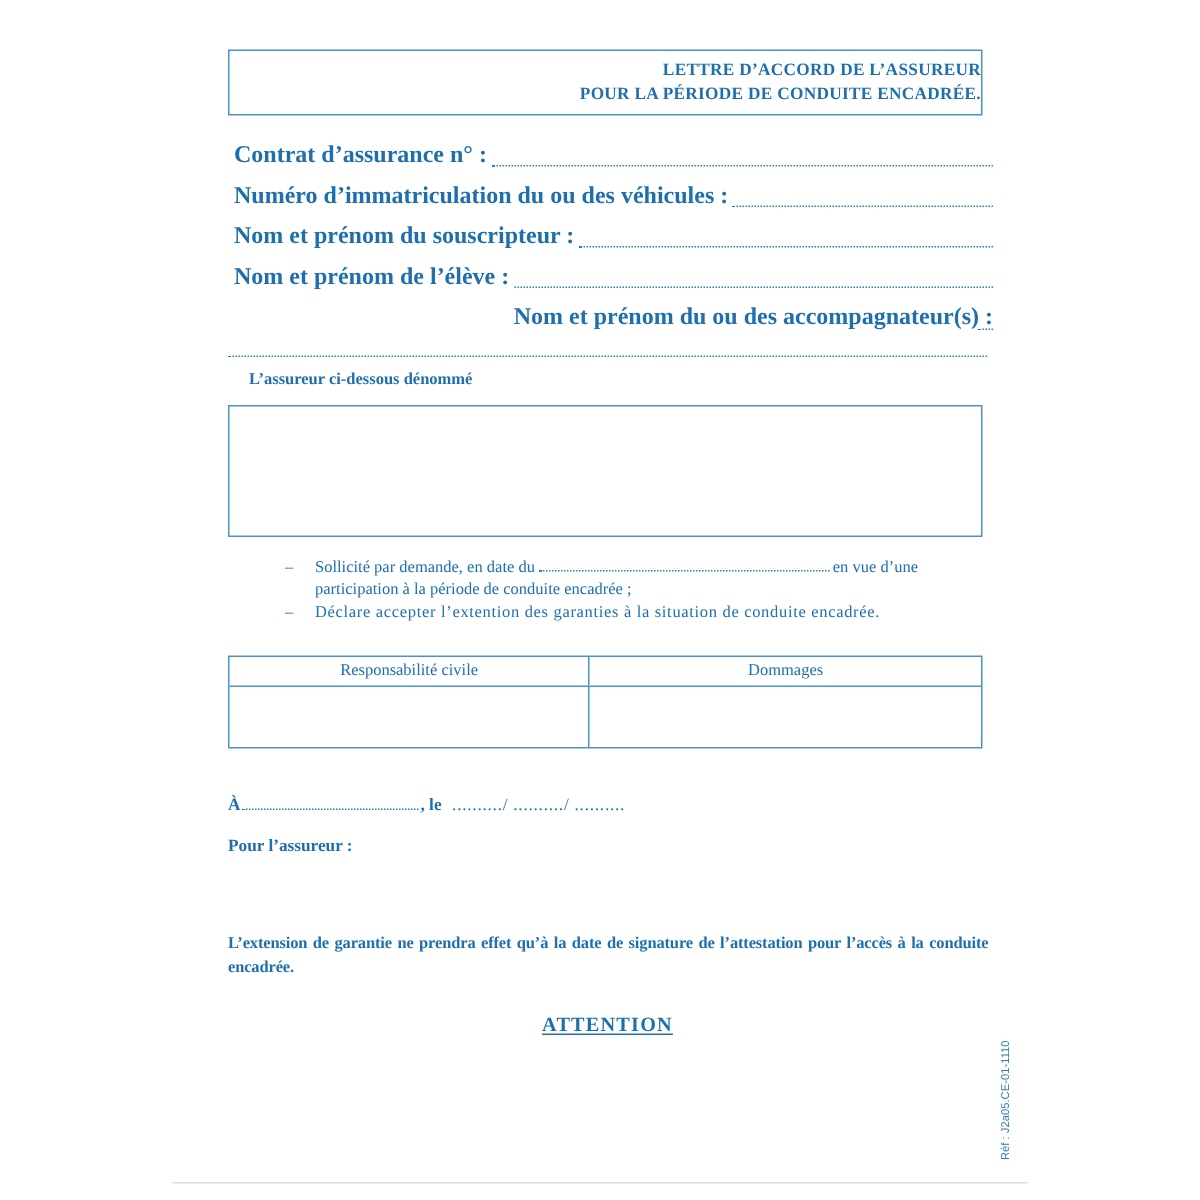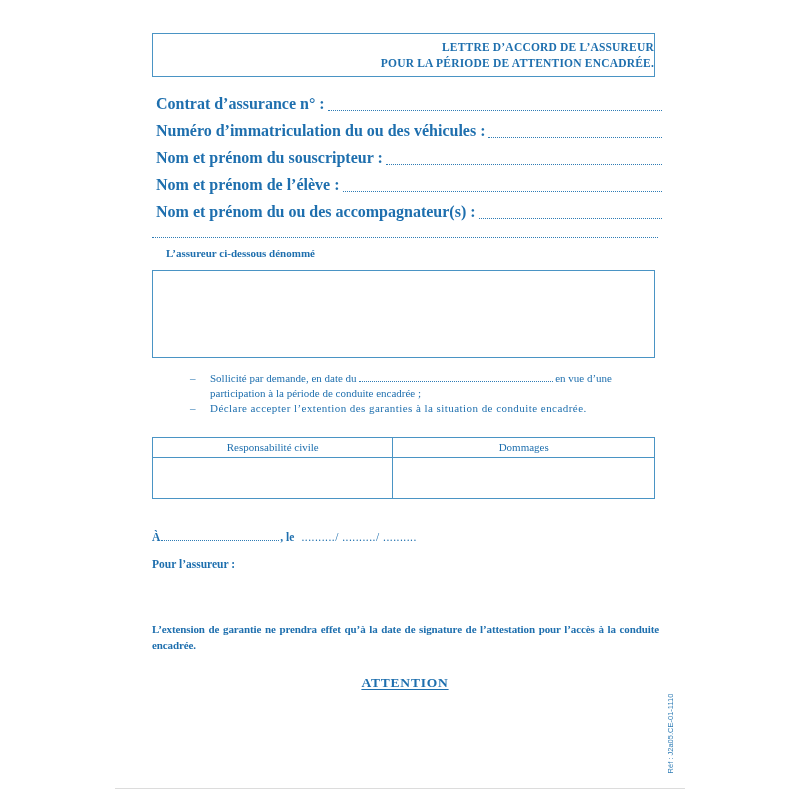--- a/index.html
+++ b/index.html
@@ -15,21 +15,21 @@
     text-align:right; font-weight:bold; font-size:11.5px; line-height:16px;
     letter-spacing:0.2px;
   }
   .field-row {
     position:absolute; left:156px; width:506px;
     display:flex; align-items:flex-end; font-size:16px; line-height:14px;
   }
   .field-label { font-weight:bold; white-space:nowrap; }
   .dotfill { flex:1 1 auto; border-bottom:1.4px dotted #2e7cb5; margin-left:3px; min-width:10px; }
   .row1 { top:97px; } .row2 { top:124px; } .row3 { top:151px; }
-  .row4 { top:178px; } .row5 { top:205px; }
+  .row4 { top:178px; } .row5 { top:205px;flex-direction:column; }
   .cont-line {
     position:absolute; left:152px; top:226px; width:506px; height:11px;
     border-bottom:1.4px dotted #2e7cb5;
   }
   .insurer-label { position:absolute; left:166px; top:247px; font-weight:bold; font-size:11px; }
   .insurer-box {
     position:absolute; left:152px; top:270px; width:501px; height:86px;
     border:1.6px solid #4a94c4; background:#ffffff;
   }
   .bullets { position:absolute; left:190px; top:371px; width:468px; font-size:11px; line-height:14.5px; }
@@ -79,21 +79,21 @@
   }
   .page-edge { position:absolute; left:115px; top:788px; width:570px; border-top:1px solid #dcdcdc; }
 </style>
 </head>
 <body>
 
 <div class="page">
 
   <div class="title-box">
     <div>LETTRE D’ACCORD DE L’ASSUREUR</div>
-    <div>POUR LA PÉRIODE DE ATTENTION ENCADRÉE.</div>
+    <div>POUR LA PÉRIODE DE CONDUITE ENCADRÉE.</div>
   </div>
 
   <div class="field-row row1">
     <span class="field-label">Contrat d’assurance n° :</span>
     <span class="dotfill"></span>
   </div>
   <div class="field-row row3">
     <span class="field-label">Nom et prénom du souscripteur :</span>
     <span class="dotfill"></span>
   </div>

